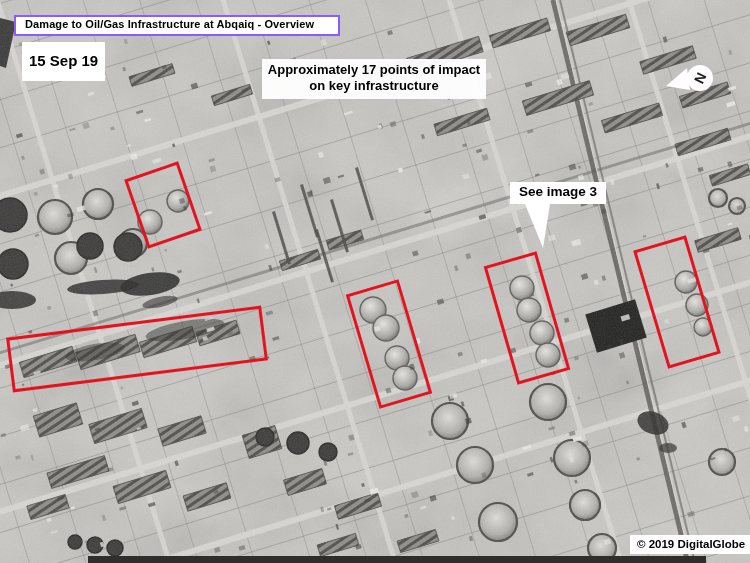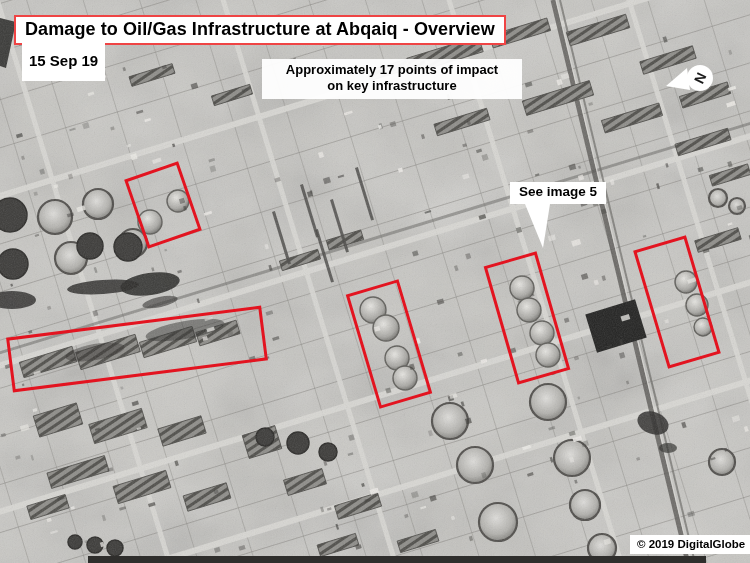--- a/index.html
+++ b/index.html
@@ -7,26 +7,26 @@
     position:relative;width:750px;height:563px;overflow:hidden;
     background:#c8c7c3;font-family:"Liberation Sans",sans-serif;
   }
   svg{position:absolute;left:0;top:0;display:block;}
   .label{
     position:absolute;background:#fff;color:#000;
     font-family:"Liberation Sans",sans-serif;font-weight:bold;
     white-space:nowrap;line-height:1.25;
   }
   .title-box{
-    left:14px;top:15px;border:2px solid #ef4444;padding:1px 9px 2px 9px;
-    font-size:18px;letter-spacing:.1px;
+    left:14px;top:15px;border:2px solid #8b5cf6;padding:1px 24px 2px 9px;
+    font-size:11px;letter-spacing:.1px;
   }
   .date-box{left:22px;top:42px;padding:10px 7px;font-size:15px;}
   .impact-note{
-    left:262px;top:59px;width:260px;padding:3px 0 4px 0;text-align:center;
+    left:262px;top:59px;width:224px;padding:3px 0 4px 0;text-align:center;
     font-size:13px;white-space:pre-line;background:rgba(255,255,255,.95);
   }
   .see-image{left:510px;top:182px;padding:2px 9px 3px 9px;font-size:13.5px;}
   .legend-box{
     left:597px;top:489px;display:flex;align-items:center;gap:9px;
     padding:4px 9px 4px 7px;font-size:14px;
   }
   .legend-swatch{
     width:25px;height:12px;background:#fff;
     border:2.5px solid var(--red,#e31420);
@@ -454,17 +454,17 @@
       <polygon points="666,86 687,68 690,90" fill="#fff"></polygon>
       <circle cx="700" cy="78" r="13" fill="#fff"></circle>
       <text x="700" y="83" text-anchor="middle" font-size="14" font-weight="bold" fill="#1a1a1a" font-family="Liberation Sans, sans-serif" transform="rotate(-65 700 78)">N</text>
     </g>
   </svg>
 
   <div class="label title-box">Damage to Oil/Gas Infrastructure at Abqaiq - Overview</div>
   <div class="label date-box">15 Sep 19</div>
   <div class="label impact-note">Approximately 17 points of impact
 on key infrastructure</div>
-  <div class="label see-image">See image 5</div>
+  <div class="label see-image">See image 3</div>
 
 
   <div class="label credit-box">© 2019 DigitalGlobe</div>
 </div>
 
 </body></html>

